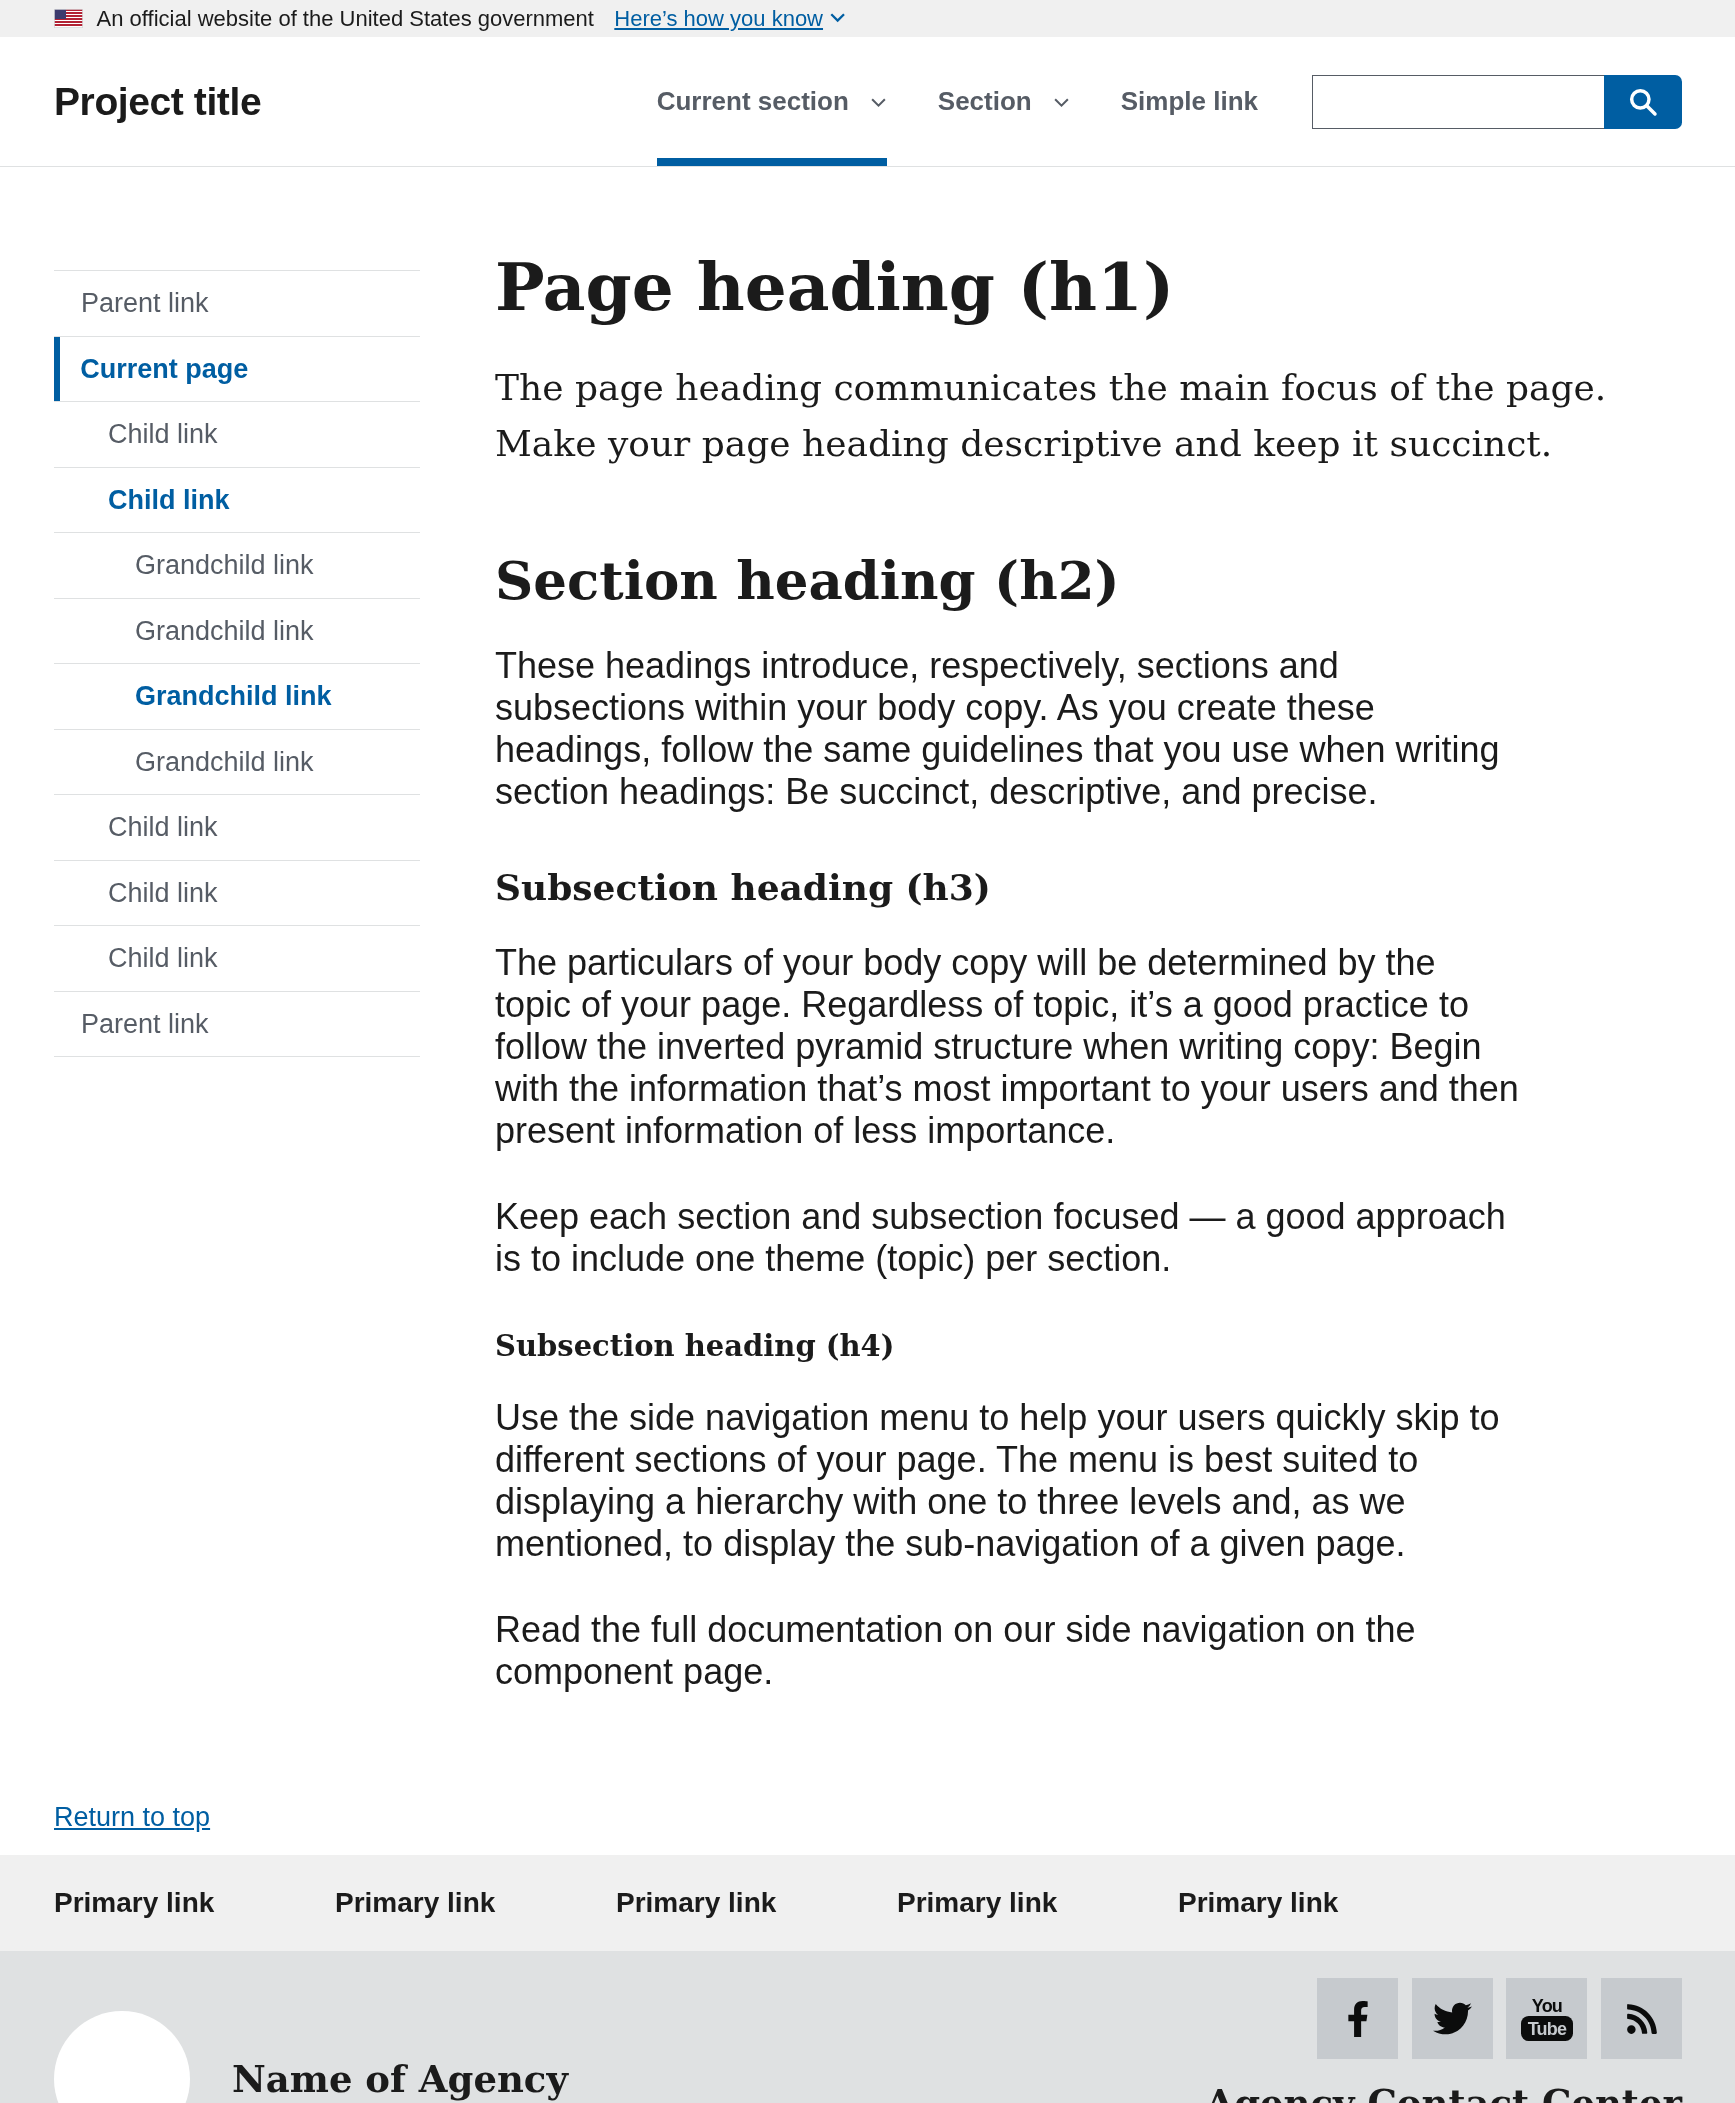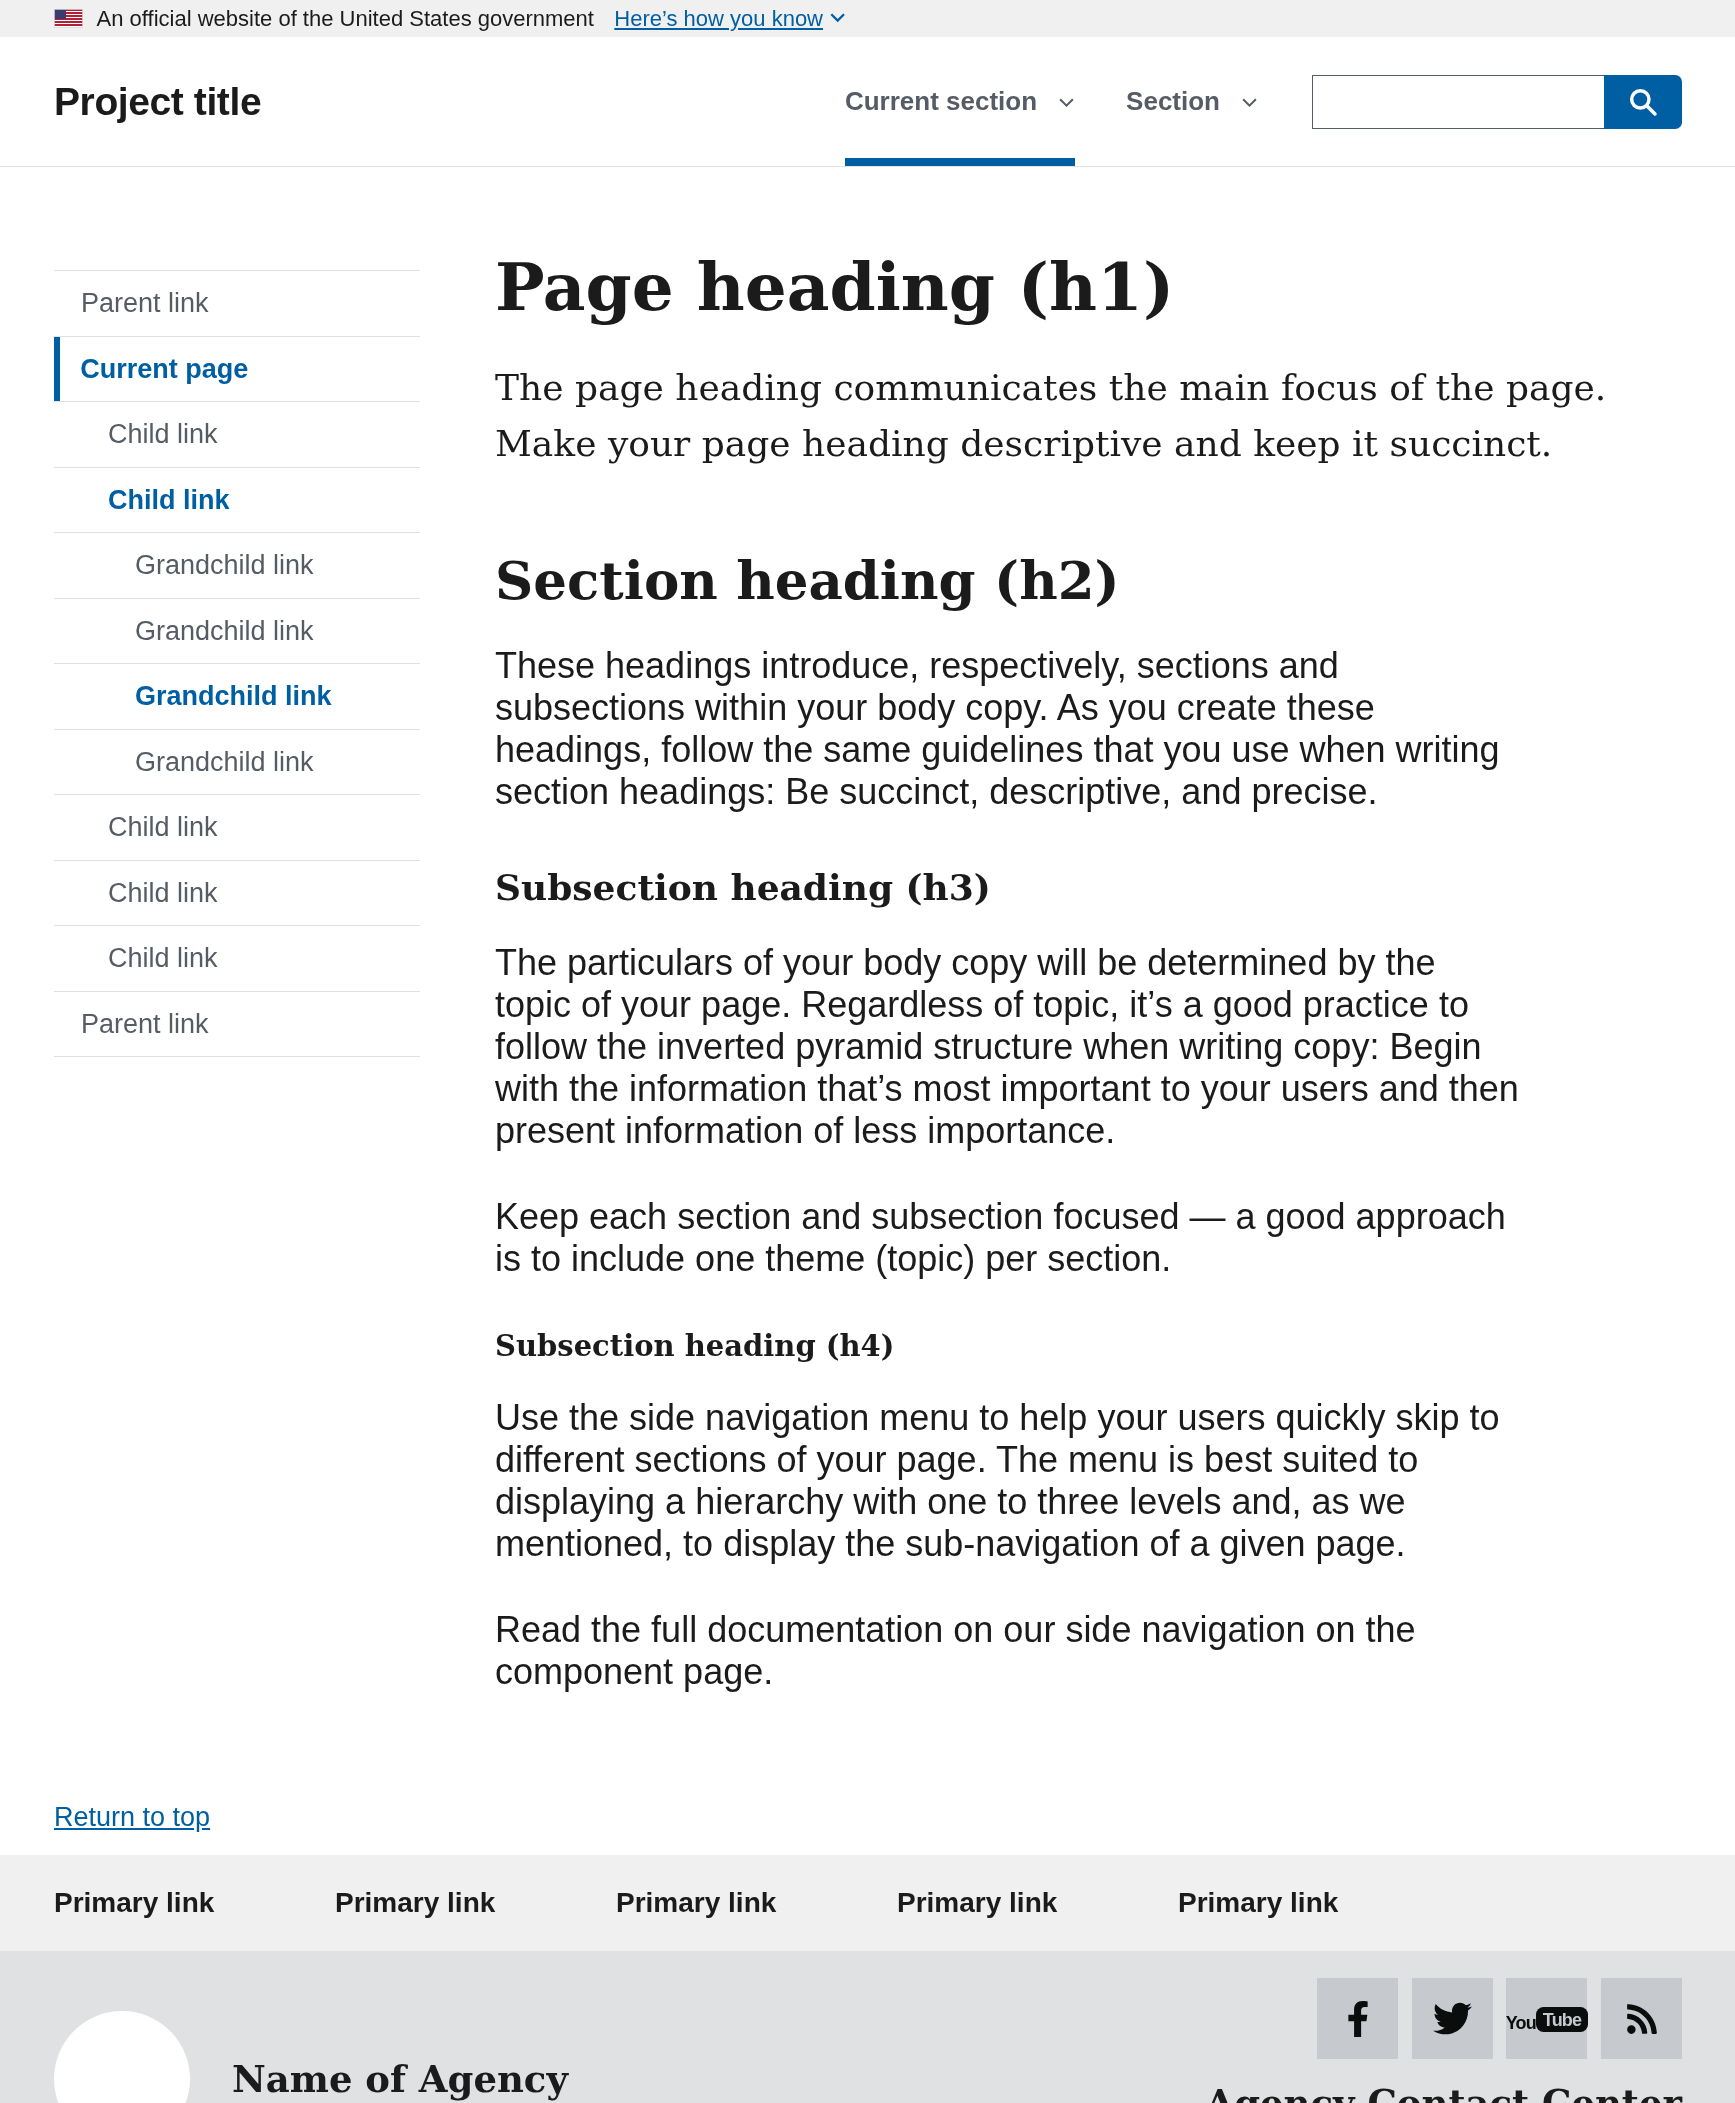--- a/index.html
+++ b/index.html
@@ -56,21 +56,21 @@
   .footer-nav{background:#f0f0f0;display:flex;padding:32px 54px;margin-top:22px;}
   .footer-nav a{width:281px;flex:0 0 auto;font-size:28px;font-weight:700;color:#1b1b1b;text-decoration:none;}
   .footer-secondary{background:#dfe1e2;height:256px;display:flex;align-items:center;justify-content:space-between;padding:0 54px;box-sizing:border-box;}
   .agency{display:flex;align-items:center;gap:42px;}
   .logo-circle{width:136px;height:136px;border-radius:50%;background:#ffffff;}
   .agency-name{font-family:"DejaVu Serif","Liberation Serif",serif;font-size:37px;font-weight:700;}
   .contact-block{display:flex;flex-direction:column;align-items:flex-end;gap:22px;}
   .social-row{display:flex;gap:13.6px;}
   .social-link{width:81px;height:81px;background:#c6cace;display:flex;align-items:center;justify-content:center;text-decoration:none;color:#1b1b1b;}
   .social-link svg{fill:#0b0c0c;}
-  .yt{display:flex;align-items:flex-end;line-height:1;}
+  .yt{display:flex;flex-direction:column;align-items:center;line-height:1;}
   .yt-top{font-size:18px;font-weight:700;color:#0b0c0c;letter-spacing:-0.8px;}
   .yt-box{background:#0b0c0c;color:#c6cace;font-size:18px;font-weight:700;padding:3.4px 6.8px;border-radius:7.6px;margin-top:1.7px;letter-spacing:-0.8px;}
   .contact-heading{font-family:"DejaVu Serif","Liberation Serif",serif;font-size:37px;font-weight:700;margin-left:35px;}
   .contact-info{display:flex;gap:58px;font-size:28px;}
   .contact-info a{color:#1b1b1b;text-decoration:none;}
 </style>
 </head>
 <body>
 
 
@@ -97,20 +97,23 @@
         <svg class="nav-chev" viewBox="0 0 12 8">
             <path d="M1 1l5 5 5-5" fill="none" stroke="#565c65" stroke-width="1.6"></path>
           </svg>
       </a>
       <a class="nav-item">
         <span>Section</span>
         <svg class="nav-chev" viewBox="0 0 12 8">
             <path d="M1 1l5 5 5-5" fill="none" stroke="#565c65" stroke-width="1.6"></path>
           </svg>
       </a>
+      <a class="nav-item">
+        <span>Simple link</span>
+      </a>
     </nav>
     <div class="search">
       <input class="search-input" type="text" aria-label="Search" style="">
       <button class="search-btn">
         <svg width="32" height="32" viewBox="0 0 24 24">
             <circle cx="10" cy="10" r="6.5" fill="none" stroke="#ffffff" stroke-width="2.6"></circle>
             <line x1="15" y1="15" x2="21" y2="21" stroke="#ffffff" stroke-width="2.6" stroke-linecap="round"></line>
           </svg>
       </button>
     </div>

